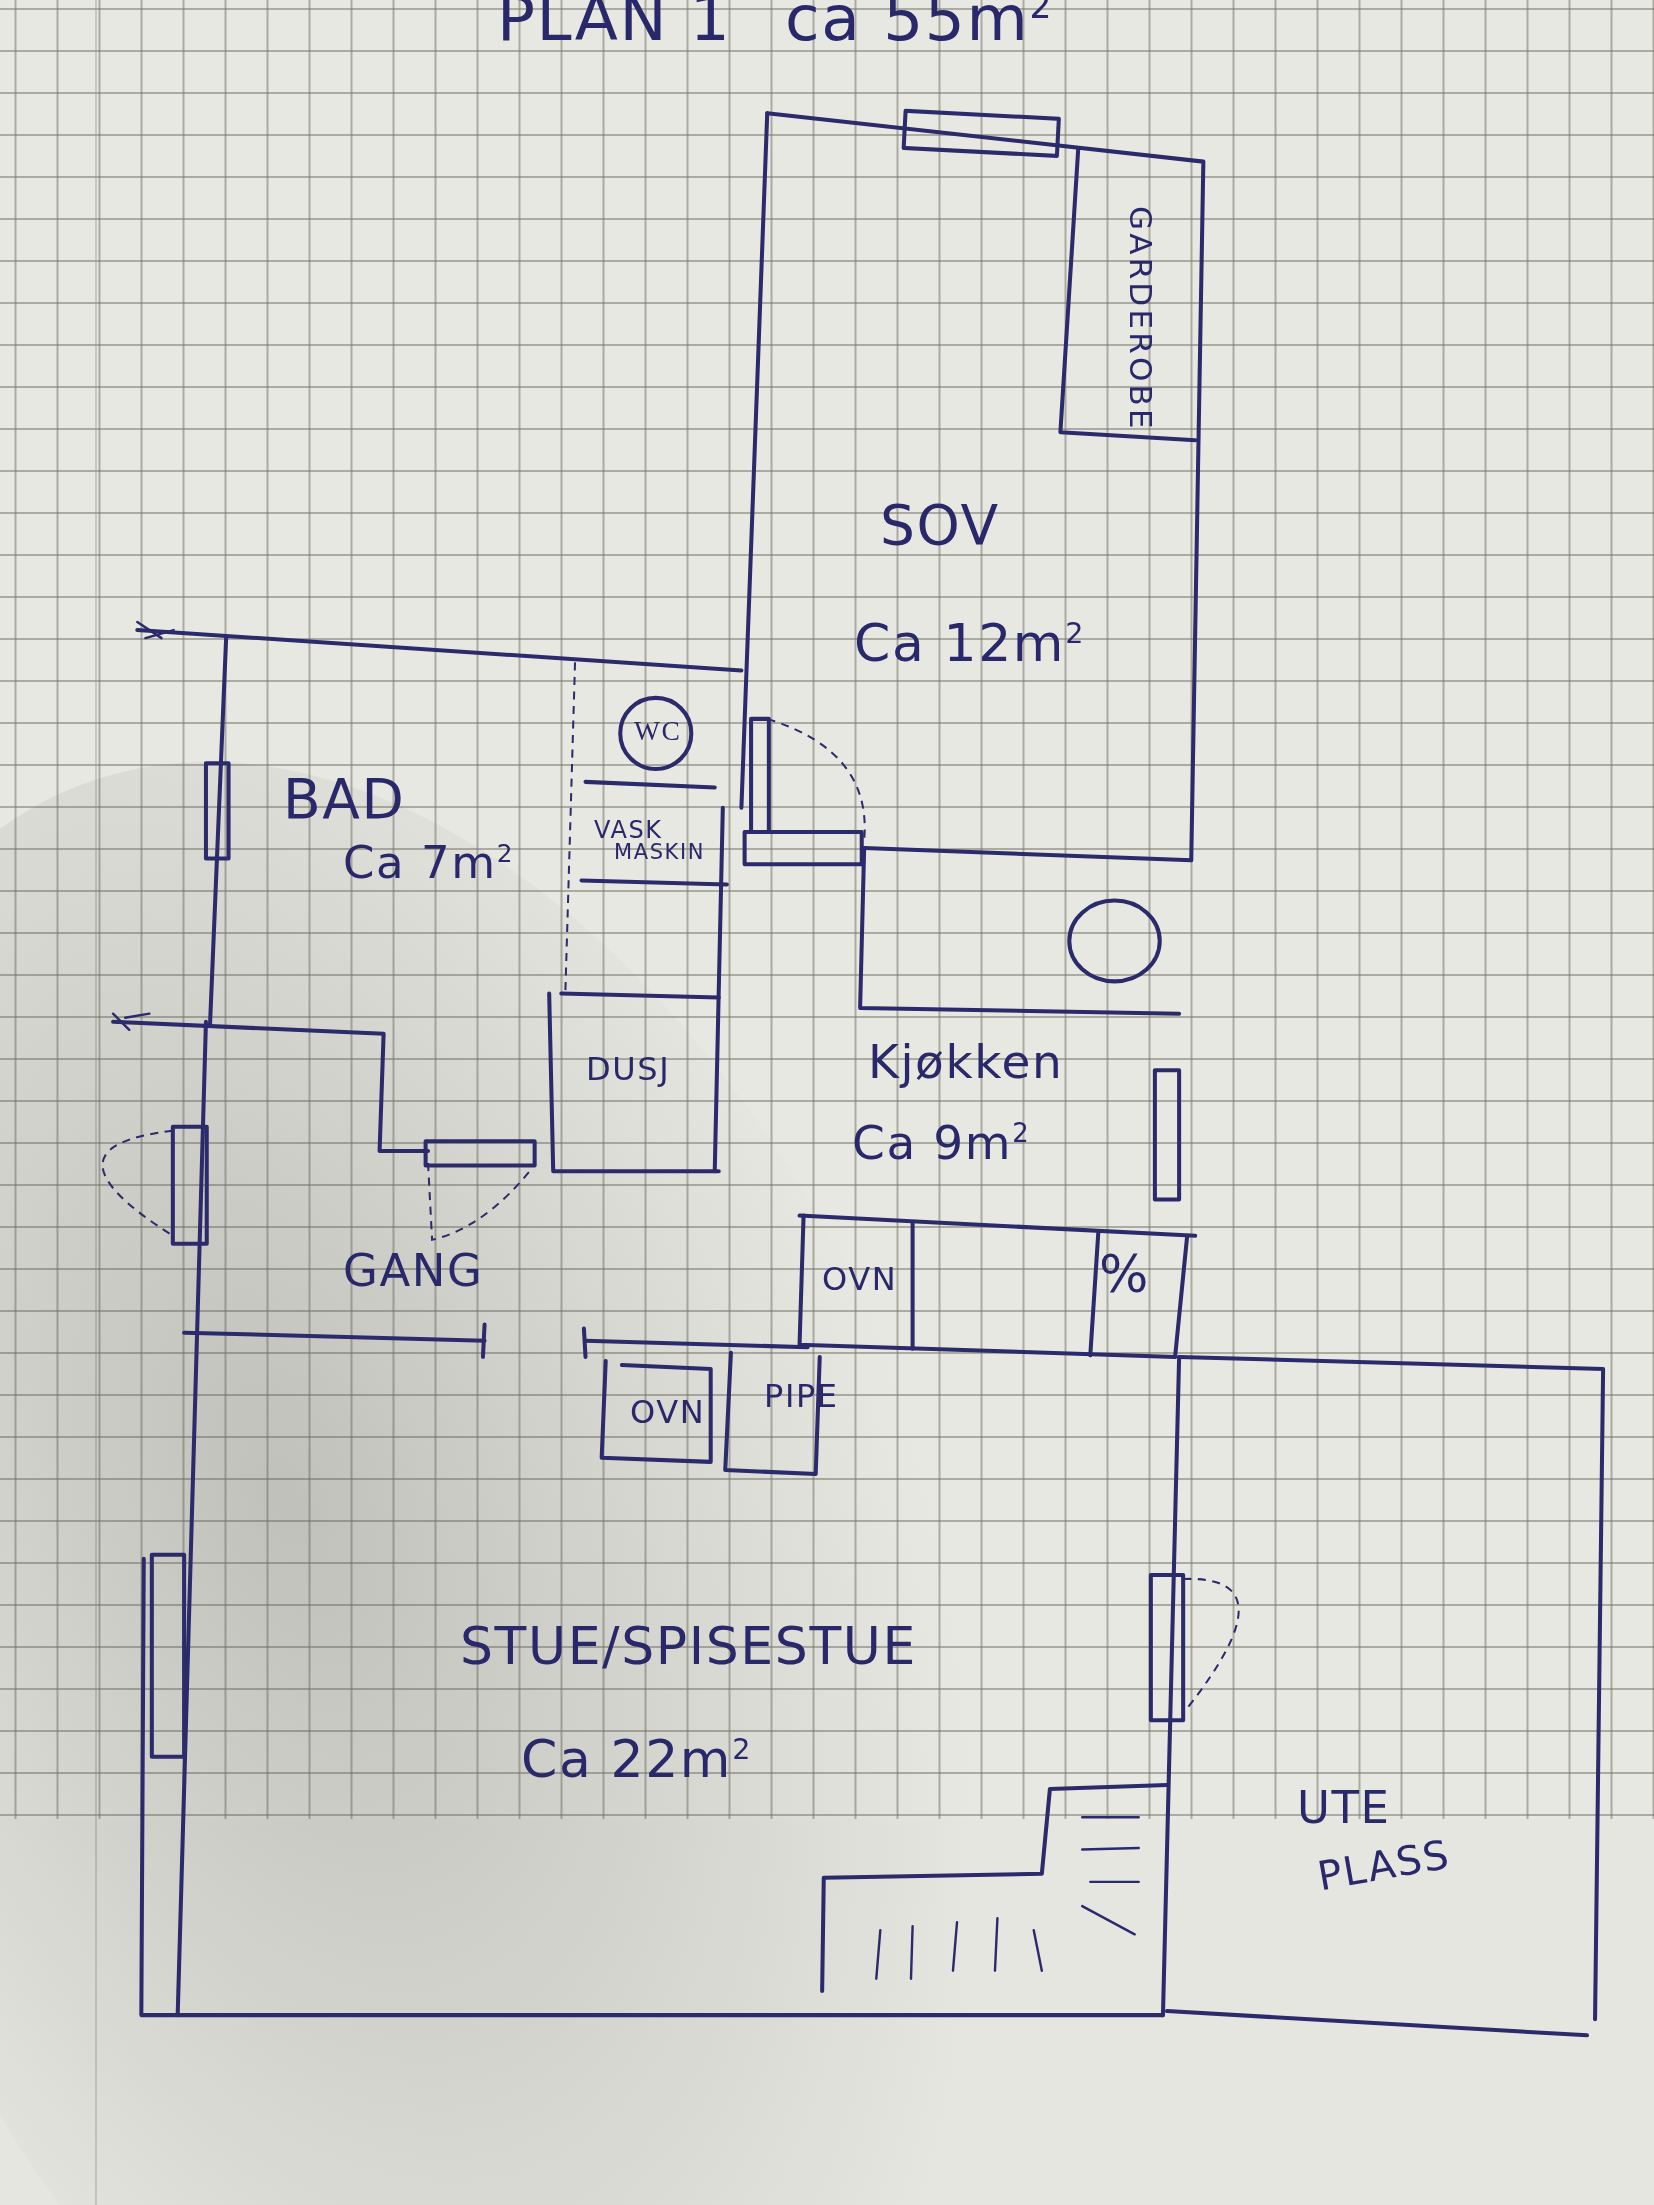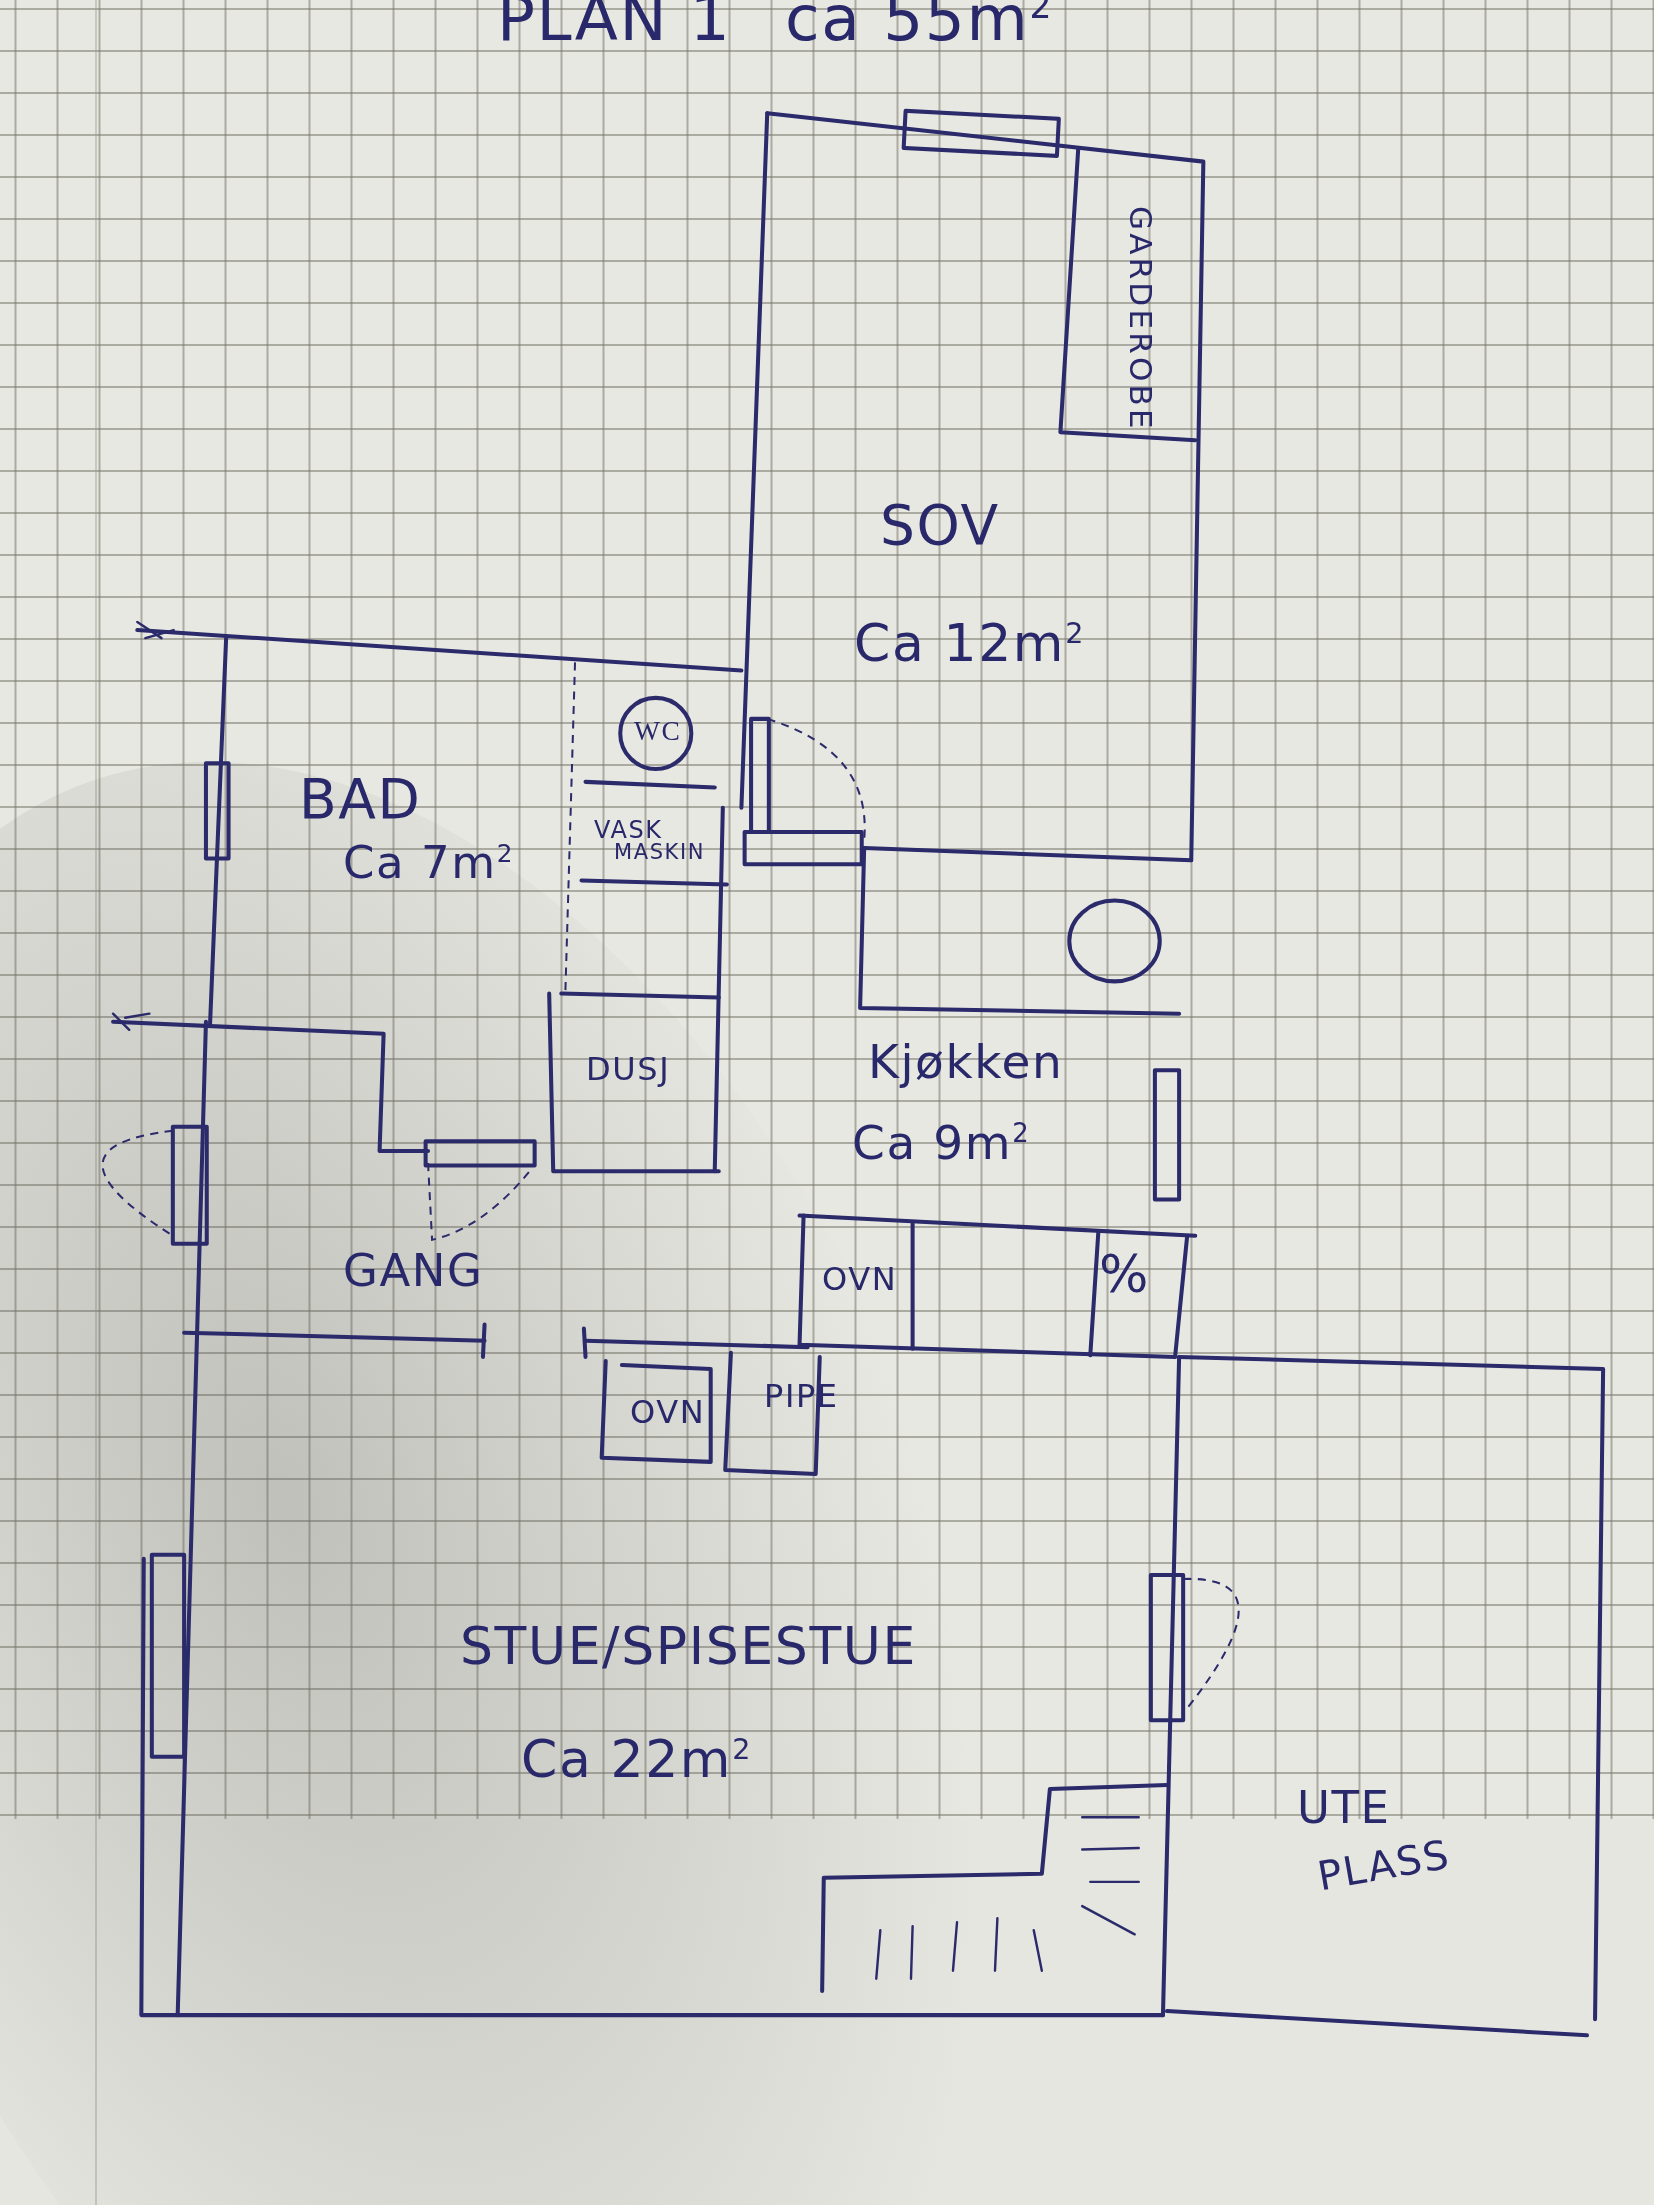--- a/index.html
+++ b/index.html
@@ -144,21 +144,21 @@
   <div class="label title" style="left:497px; top:-18px;">
     <span>PLAN 1</span>
     <span style="margin-left:32px;">ca 55m</span><sup>2</sup>
   </div>
 
   <div class="label vert" style="left:1123px; top:206px;">GARDEROBE</div>
 
   <div class="label room" style="left:880px; top:493px;">SOV</div>
   <div class="label area" style="left:854px; top:565px;margin-top:48px;"><span>Ca 12m</span><sup>2</sup></div>
 
-  <div class="label room" style="left:299px; top:767px;">BAD</div>
+  <div class="label room" style="left:283px; top:767px;">BAD</div>
   <div class="label area" style="left:343px; top:836px; font-size:45px;"><span>Ca 7m</span><sup>2</sup></div>
 
   <div class="label small" style="left:634px; top:715px; font-size:27.5px;font-family:Liberation Serif, serif;">WC</div>
   <div class="label small" style="left:594px; top:816px; font-size:24px;">VASK</div>
   <div class="label small" style="left:614px; top:840px; font-size:21px;">MASKIN</div>
   <div class="label small" style="left:586px; top:1050px;">DUSJ</div>
 
   <div class="label room" style="left:868px; top:1034px; font-size:47px;">Kjøkken</div>
   <div class="label area" style="left:852px; top:1115px; font-size:47px;"><span>Ca 9m</span><sup>2</sup></div>
 

